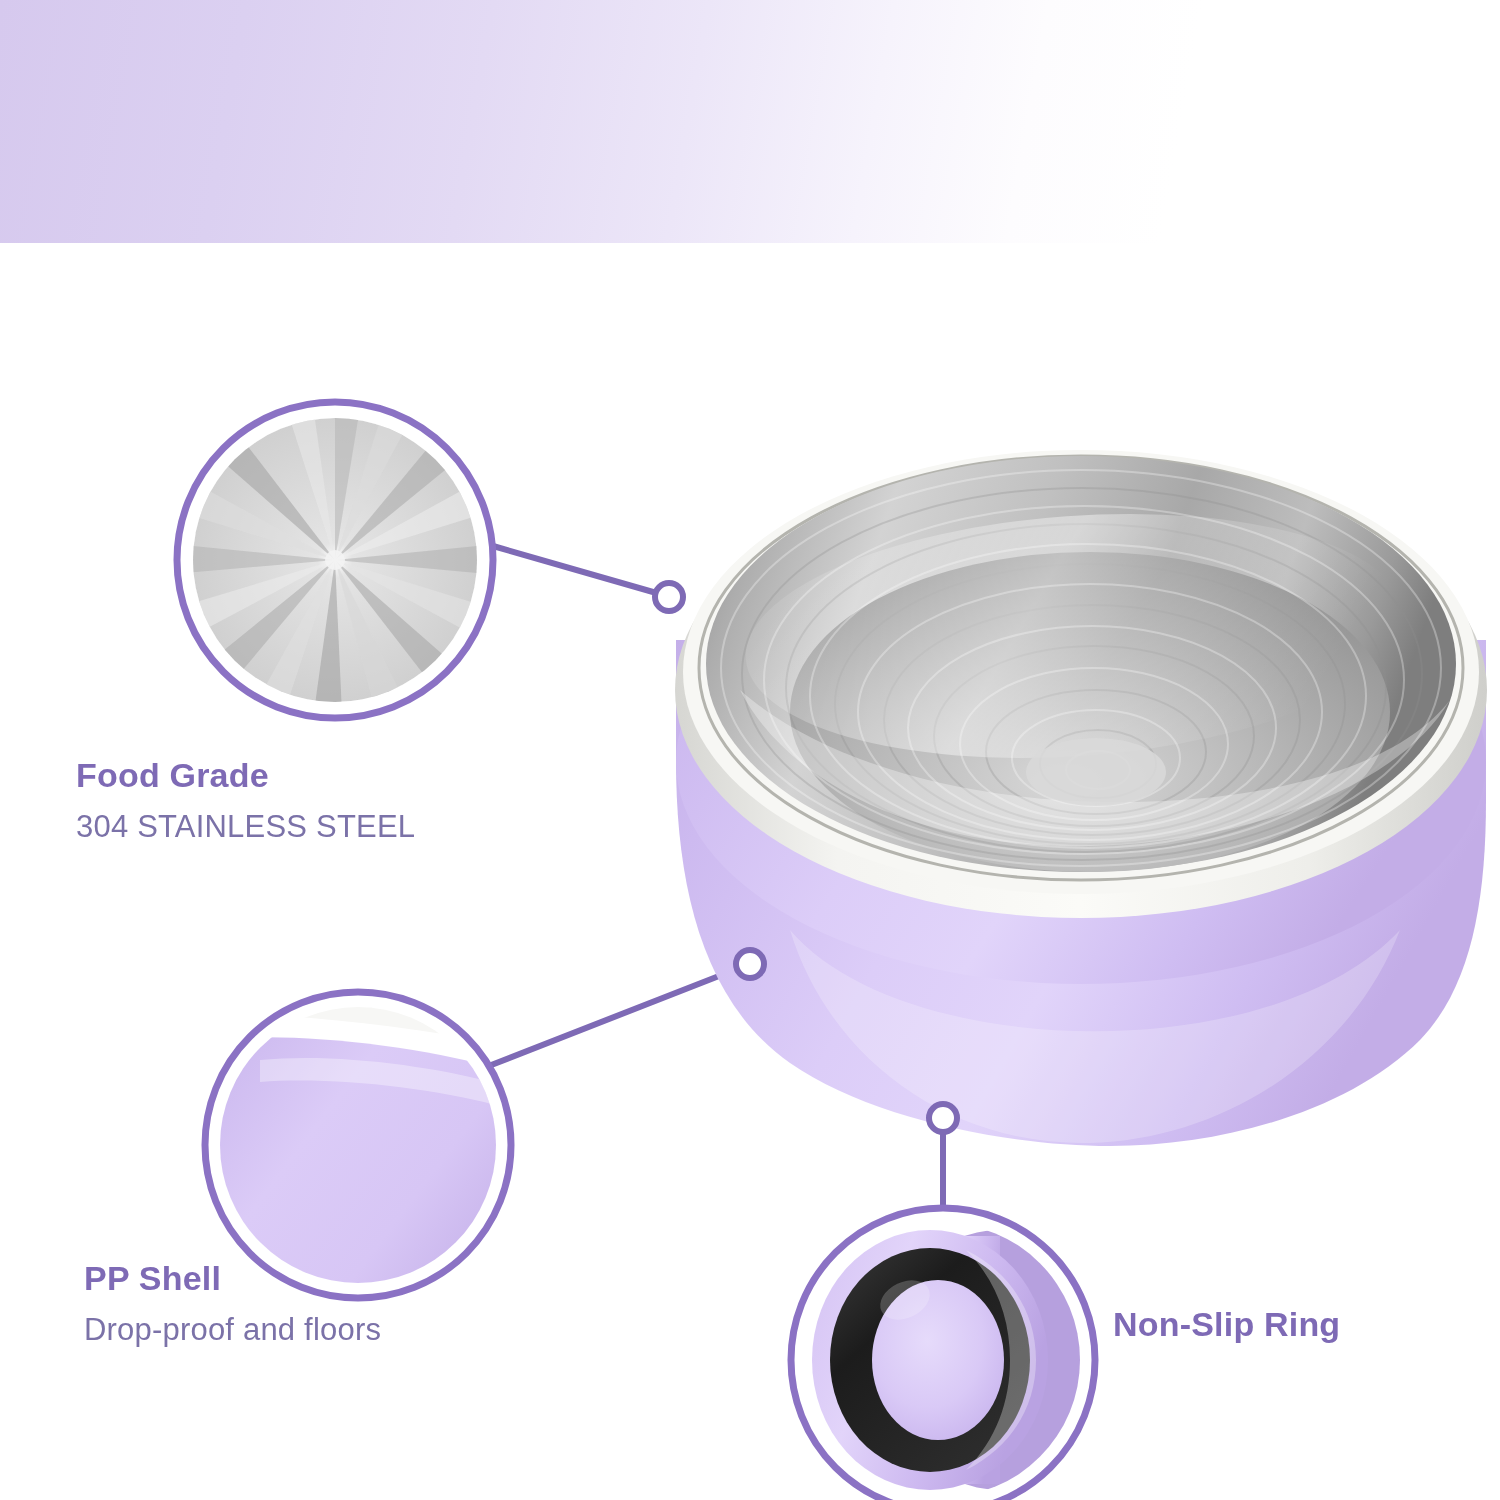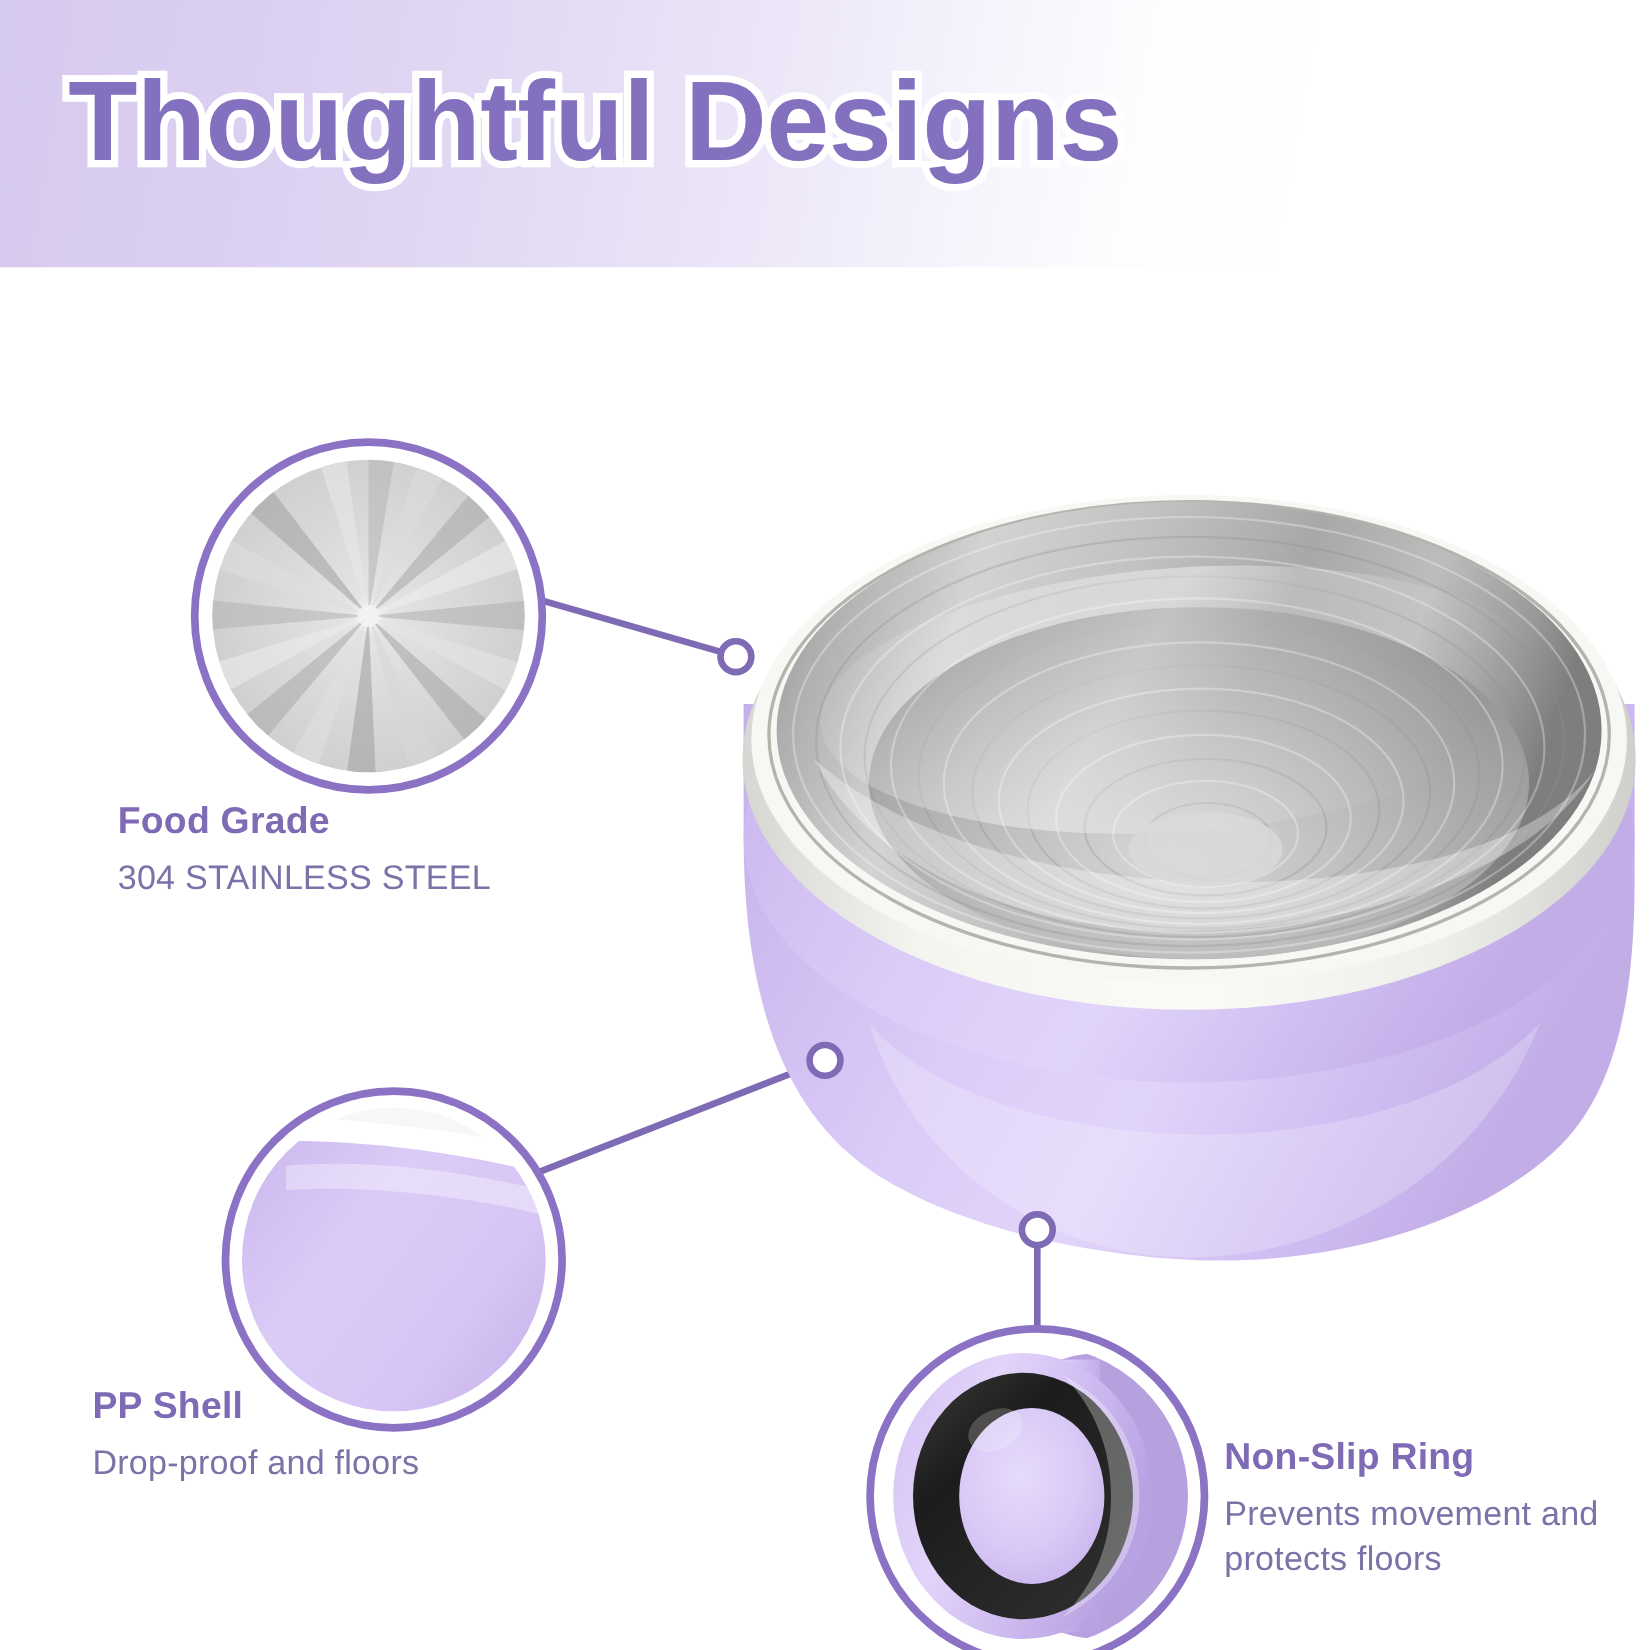--- a/index.html
+++ b/index.html
@@ -56,31 +56,30 @@
     line-height:1.16; letter-spacing:0.2px;
     white-space:nowrap;
   }
   .cap .cap-sub {
     font-size:31px; font-weight:normal; color:#7b72a8;
     line-height:1.30; letter-spacing:0.2px;
     margin-top:12px;
   }
   .cap .cap-sub .l { display:block; white-space:nowrap; }
 
-  #cap-food    { left:76px;  top:727px;margin-left:31px;  }
+  #cap-food    { left:76px;  top:756px;  }
   #cap-ppshell { left:84px;  top:1259px; }
   #cap-nonslip { left:1113px; top:1258px;margin-top:47px; }
 </style>
 </head>
 <body>
 
 <div id="stage">
 
   <div class="header-band"></div>
-  <div class="header-title">Thoughtful Designs</div>
 
   <svg id="art" viewBox="0 0 1500 1500">
     <defs>
 
       <radialGradient id="discSheen" cx="50%" cy="50%" r="52%">
         <stop offset="0%" stop-color="#fdfdfd"></stop>
         <stop offset="12%" stop-color="#e4e4e4"></stop>
         <stop offset="100%" stop-color="#cfcfcf"></stop>
       </radialGradient>
 
@@ -314,19 +313,15 @@
 
   <div class="cap" id="cap-ppshell">
     <div class="cap-title">PP Shell</div>
     <div class="cap-sub">
       <span class="l">Drop-proof and floors</span>
     </div>
   </div>
 
   <div class="cap" id="cap-nonslip">
     <div class="cap-title">Non-Slip Ring</div>
-    <div class="cap-sub">
-      <span class="l">Prevents movement and</span>
-      <span class="l">protects floors</span>
-    </div>
   </div>
 
 </div>
 
 </body></html>

